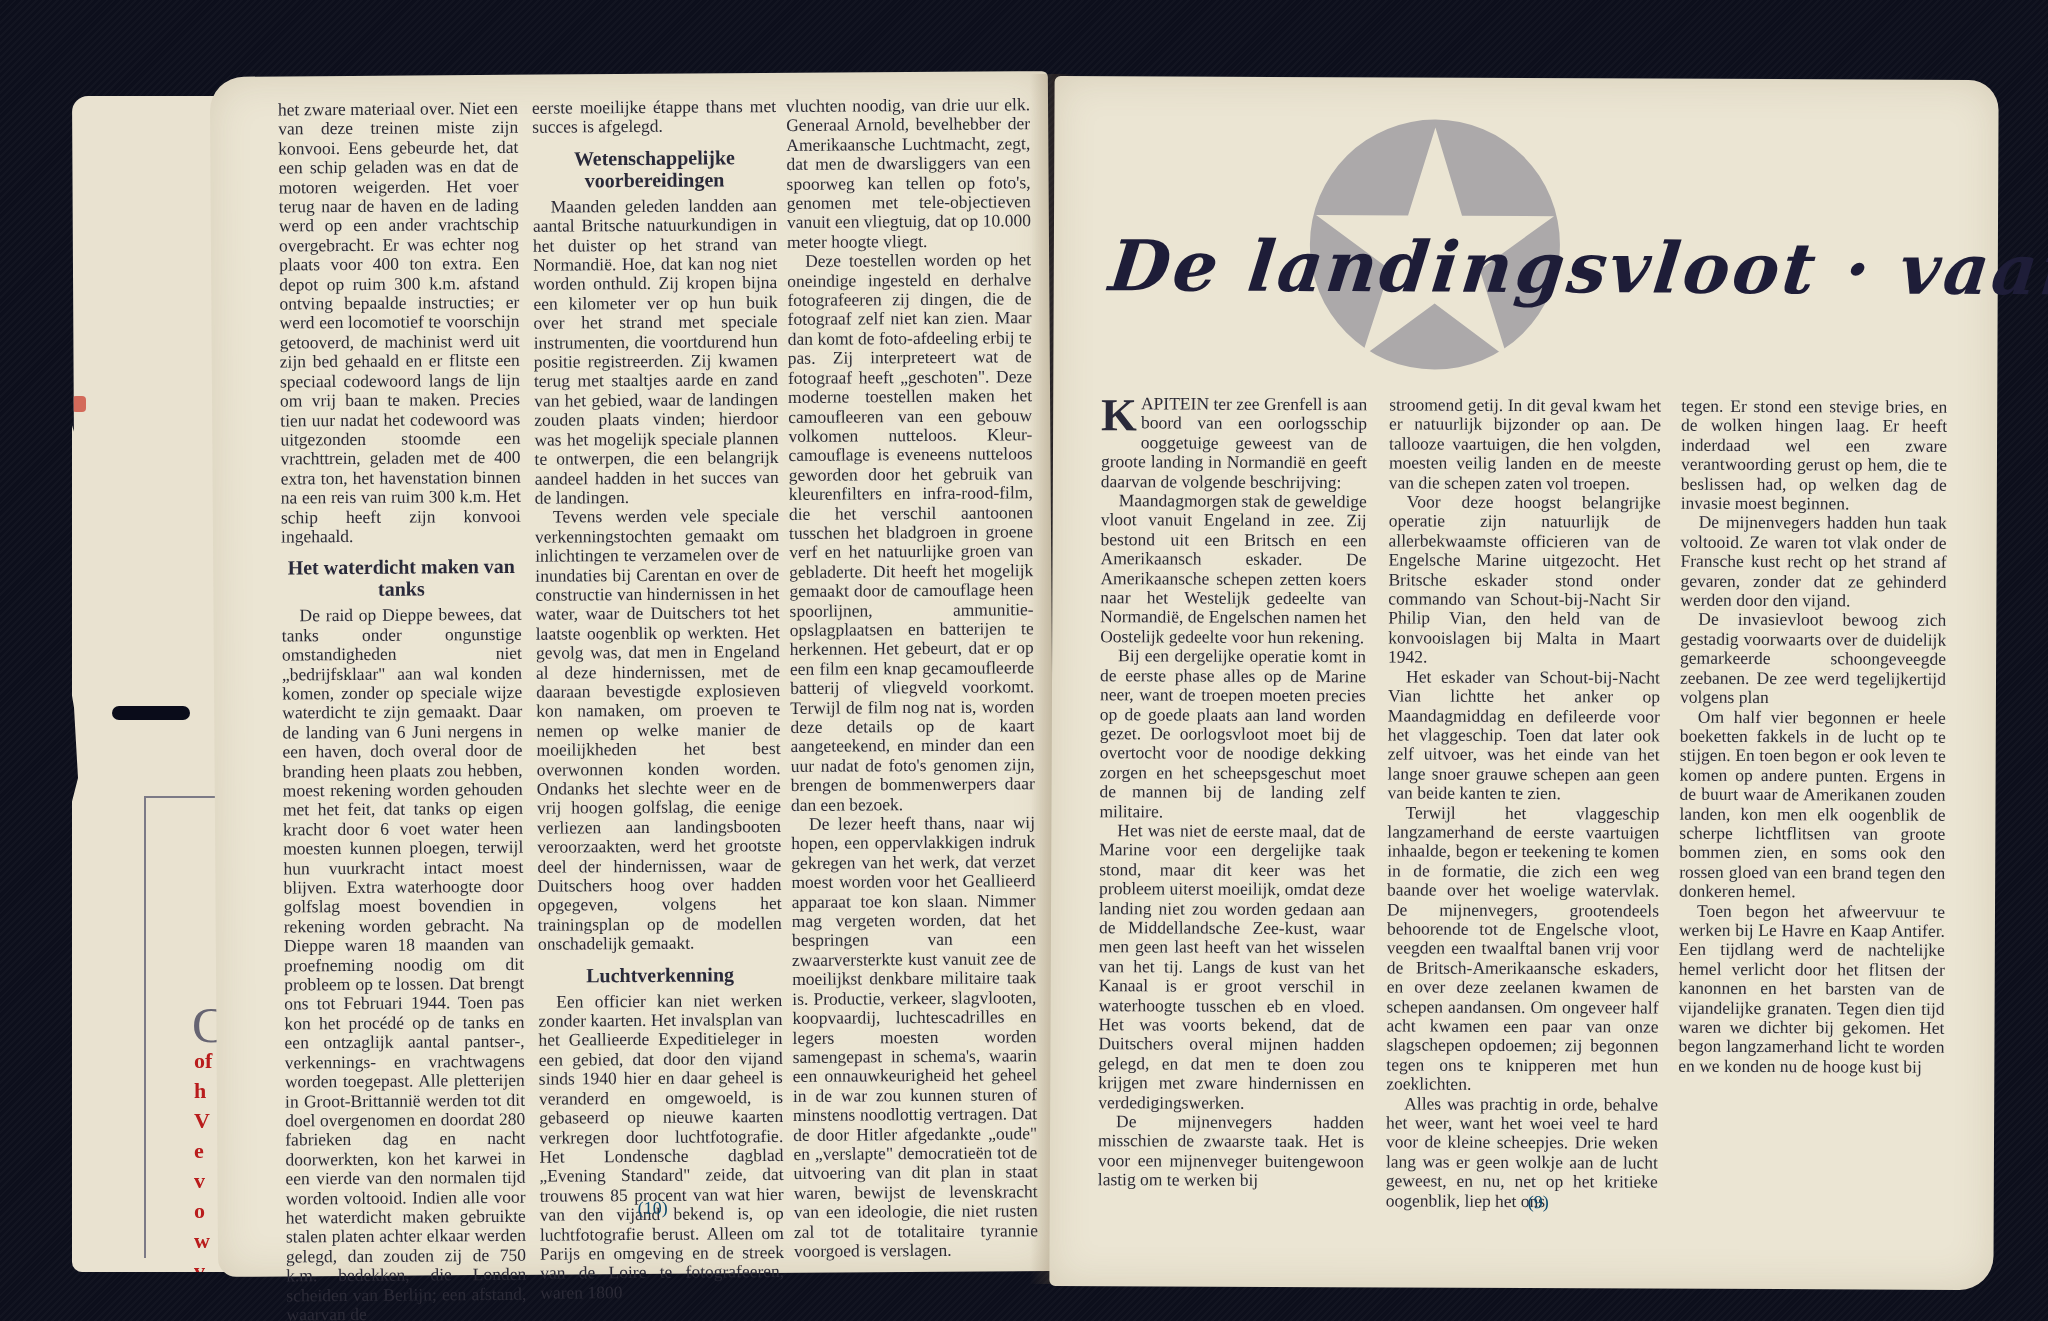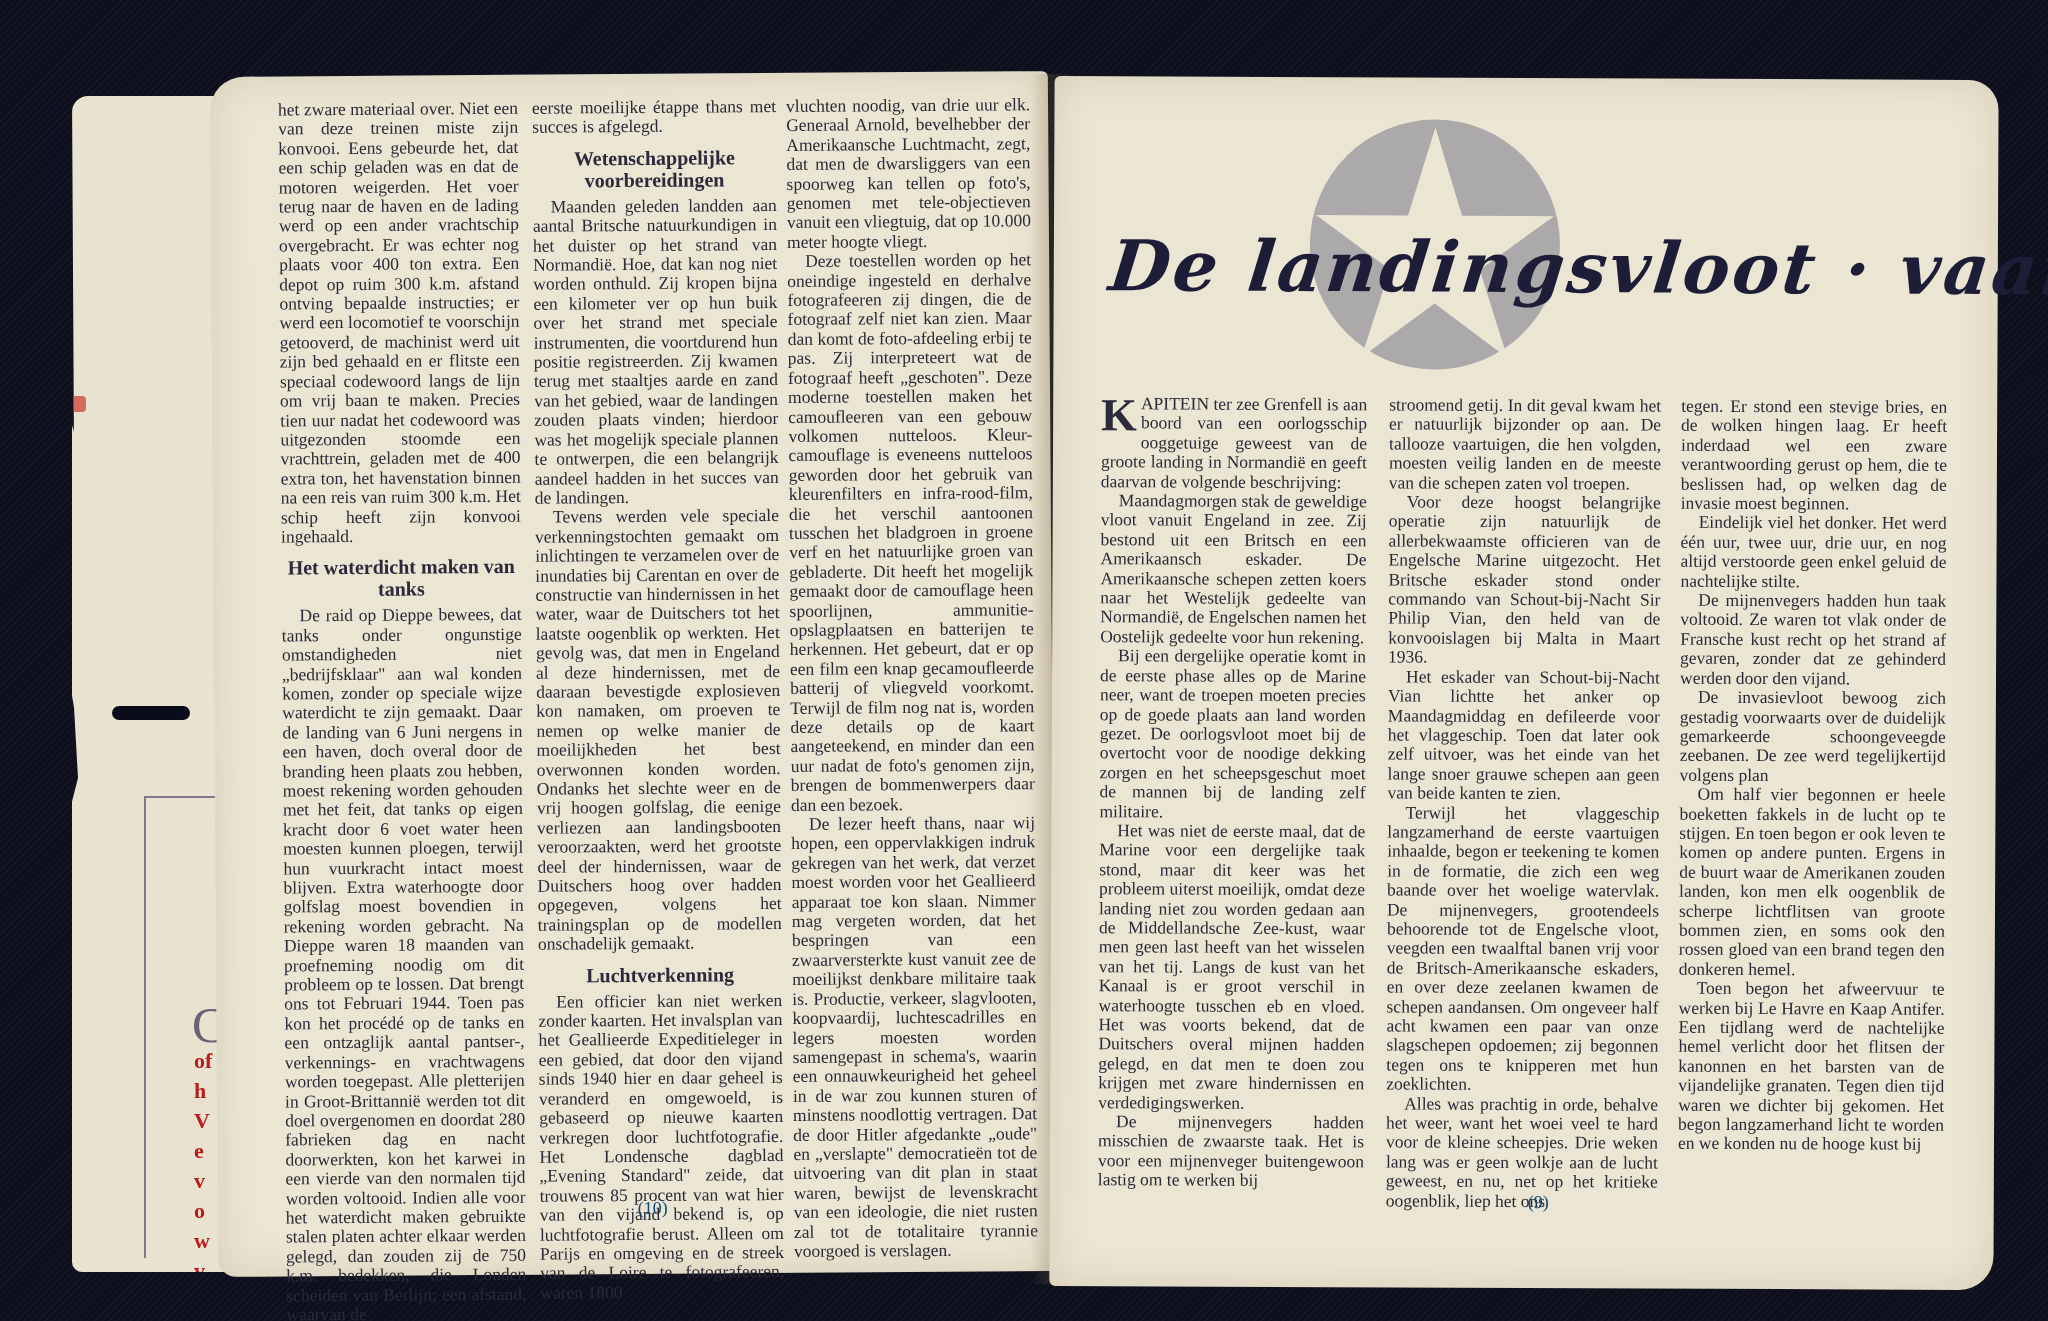--- a/index.html
+++ b/index.html
@@ -108,27 +108,26 @@
 
   <div class="col rc1">
     <p class="noindent"><span class="dropcap">K</span><span>APITEIN ter zee Grenfell is aan boord van een oorlogsschip ooggetuige geweest van de groote landing in Normandië en geeft daarvan de volgende beschrijving:</span></p>
     <p>Maandagmorgen stak de geweldige vloot vanuit Engeland in zee. Zij bestond uit een Britsch en een Amerikaansch eskader. De Amerikaansche schepen zetten koers naar het Westelijk gedeelte van Normandië, de Engelschen namen het Oostelijk gedeelte voor hun rekening.</p>
     <p>Bij een dergelijke operatie komt in de eerste phase alles op de Marine neer, want de troepen moeten precies op de goede plaats aan land worden gezet. De oorlogsvloot moet bij de overtocht voor de noodige dekking zorgen en het scheepsgeschut moet de mannen bij de landing zelf militaire.</p>
     <p>Het was niet de eerste maal, dat de Marine voor een dergelijke taak stond, maar dit keer was het probleem uiterst moeilijk, omdat deze landing niet zou worden gedaan aan de Middellandsche Zee-kust, waar men geen last heeft van het wisselen van het tij. Langs de kust van het Kanaal is er groot verschil in waterhoogte tusschen eb en vloed. Het was voorts bekend, dat de Duitschers overal mijnen hadden gelegd, en dat men te doen zou krijgen met zware hindernissen en verdedigingswerken.</p>
     <p>De mijnenvegers hadden misschien de zwaarste taak. Het is voor een mijnenveger buitengewoon lastig om te werken bij</p>
   </div>
   <div class="col rc2">
     <p class="noindent">stroomend getij. In dit geval kwam het er natuurlijk bijzonder op aan. De tallooze vaartuigen, die hen volgden, moesten veilig landen en de meeste van die schepen zaten vol troepen.</p>
-    <p>Voor deze hoogst belangrijke operatie zijn natuurlijk de allerbekwaamste officieren van de Engelsche Marine uitgezocht. Het Britsche eskader stond onder commando van Schout-bij-Nacht Sir Philip Vian, den held van de konvooislagen bij Malta in Maart 1936.</p>
+    <p>Voor deze hoogst belangrijke operatie zijn natuurlijk de allerbekwaamste officieren van de Engelsche Marine uitgezocht. Het Britsche eskader stond onder commando van Schout-bij-Nacht Sir Philip Vian, den held van de konvooislagen bij Malta in Maart 1942.</p>
     <p>Het eskader van Schout-bij-Nacht Vian lichtte het anker op Maandagmiddag en defileerde voor het vlaggeschip. Toen dat later ook zelf uitvoer, was het einde van het lange snoer grauwe schepen aan geen van beide kanten te zien.</p>
     <p>Terwijl het vlaggeschip langzamerhand de eerste vaartuigen inhaalde, begon er teekening te komen in de formatie, die zich een weg baande over het woelige watervlak. De mijnenvegers, grootendeels behoorende tot de Engelsche vloot, veegden een twaalftal banen vrij voor de Britsch-Amerikaansche eskaders, en over deze zeelanen kwamen de schepen aandansen. Om ongeveer half acht kwamen een paar van onze slagschepen opdoemen; zij begonnen tegen ons te knipperen met hun zoeklichten.</p>
     <p>Alles was prachtig in orde, behalve het weer, want het woei veel te hard voor de kleine scheepjes. Drie weken lang was er geen wolkje aan de lucht geweest, en nu, net op het kritieke oogenblik, liep het ons</p>
   </div>
   <div class="col rc3">
     <p class="noindent">tegen. Er stond een stevige bries, en de wolken hingen laag. Er heeft inderdaad wel een zware verantwoording gerust op hem, die te beslissen had, op welken dag de invasie moest beginnen.</p>
-    <p>Eindelijk viel het donker. Het werd één uur, twee uur, drie uur, en nog altijd verstoorde geen enkel geluid de nachtelijke stilte.</p>
     <p>De mijnenvegers hadden hun taak voltooid. Ze waren tot vlak onder de Fransche kust recht op het strand af gevaren, zonder dat ze gehinderd werden door den vijand.</p>
     <p>De invasievloot bewoog zich gestadig voorwaarts over de duidelijk gemarkeerde schoongeveegde zeebanen. De zee werd tegelijkertijd volgens plan</p>
     <p>Om half vier begonnen er heele boeketten fakkels in de lucht op te stijgen. En toen begon er ook leven te komen op andere punten. Ergens in de buurt waar de Amerikanen zouden landen, kon men elk oogenblik de scherpe lichtflitsen van groote bommen zien, en soms ook den rossen gloed van een brand tegen den donkeren hemel.</p>
     <p>Toen begon het afweervuur te werken bij Le Havre en Kaap Antifer. Een tijdlang werd de nachtelijke hemel verlicht door het flitsen der kanonnen en het barsten van de vijandelijke granaten. Tegen dien tijd waren we dichter bij gekomen. Het begon langzamerhand licht te worden en we konden nu de hooge kust bij</p>
   </div>
   <div class="folio folio-right">(9)</div>
 </div>
 
 </body></html>

